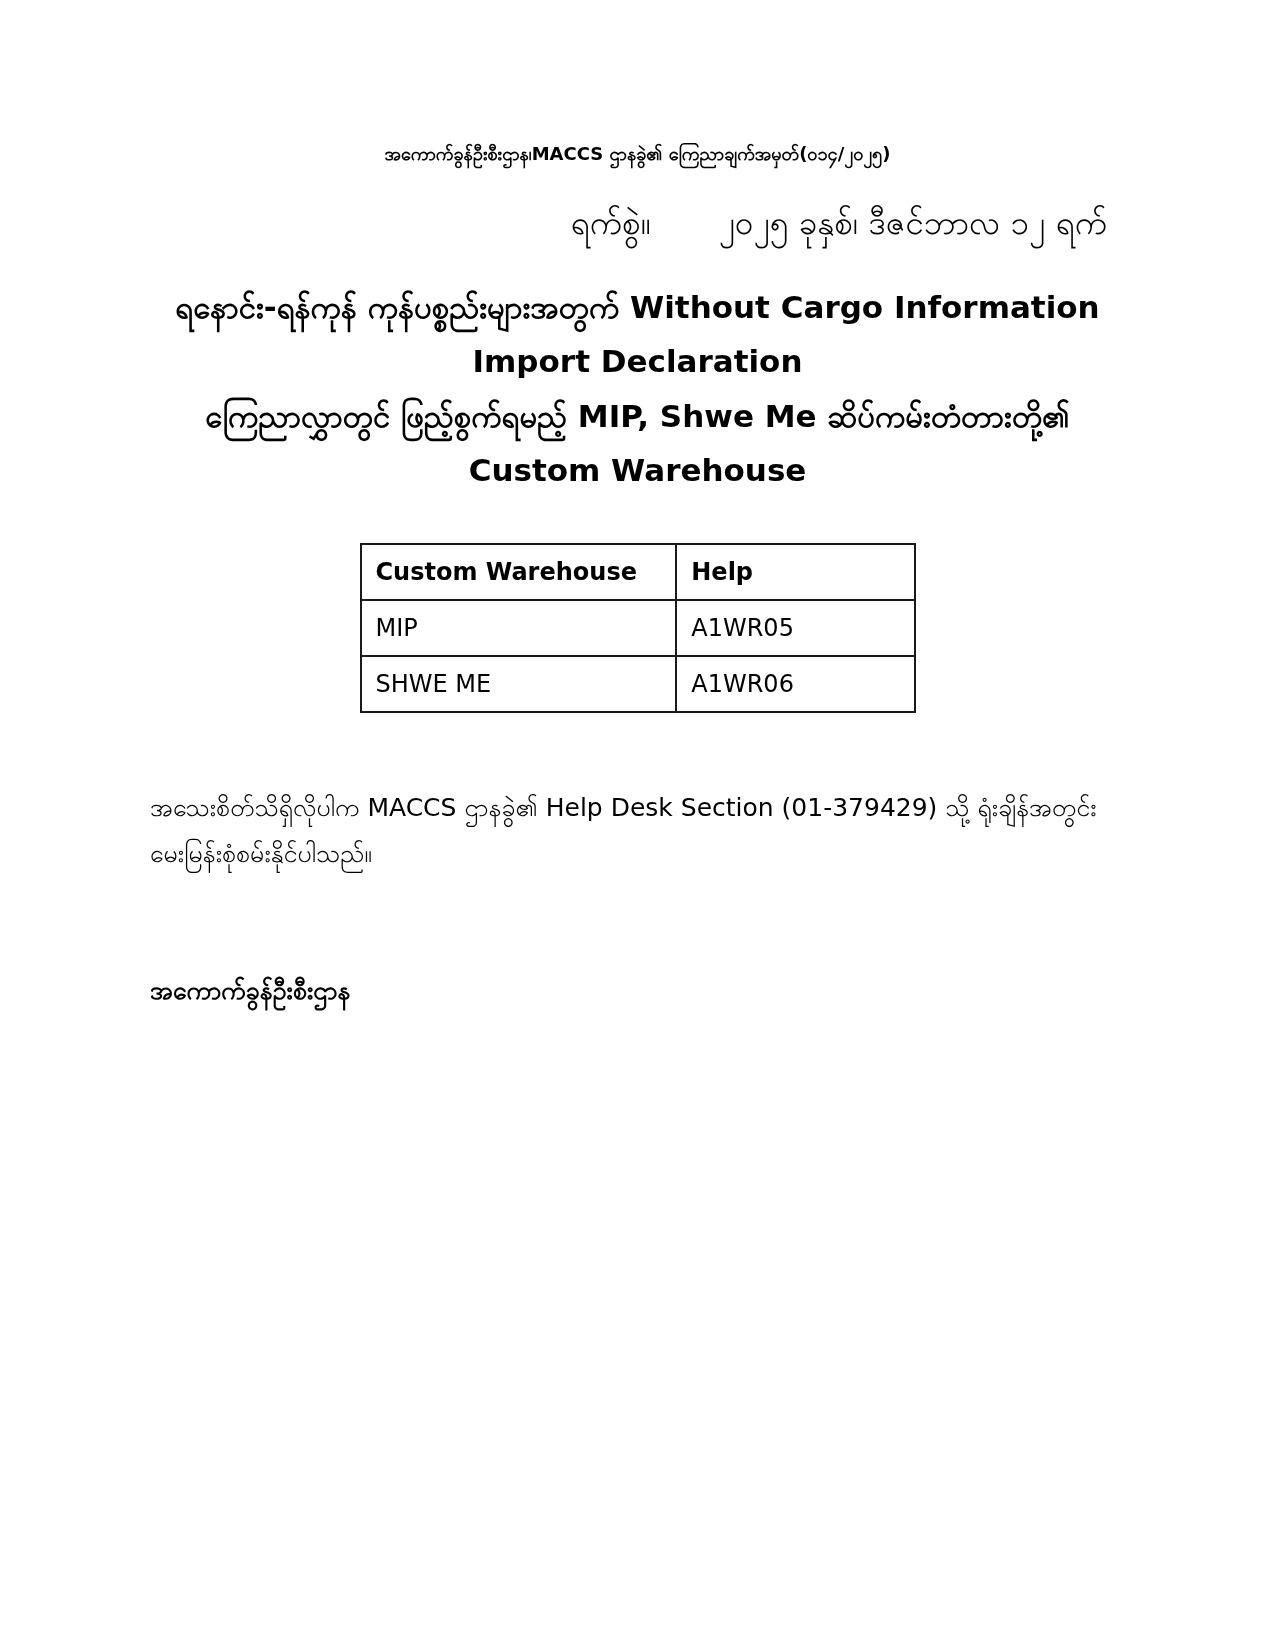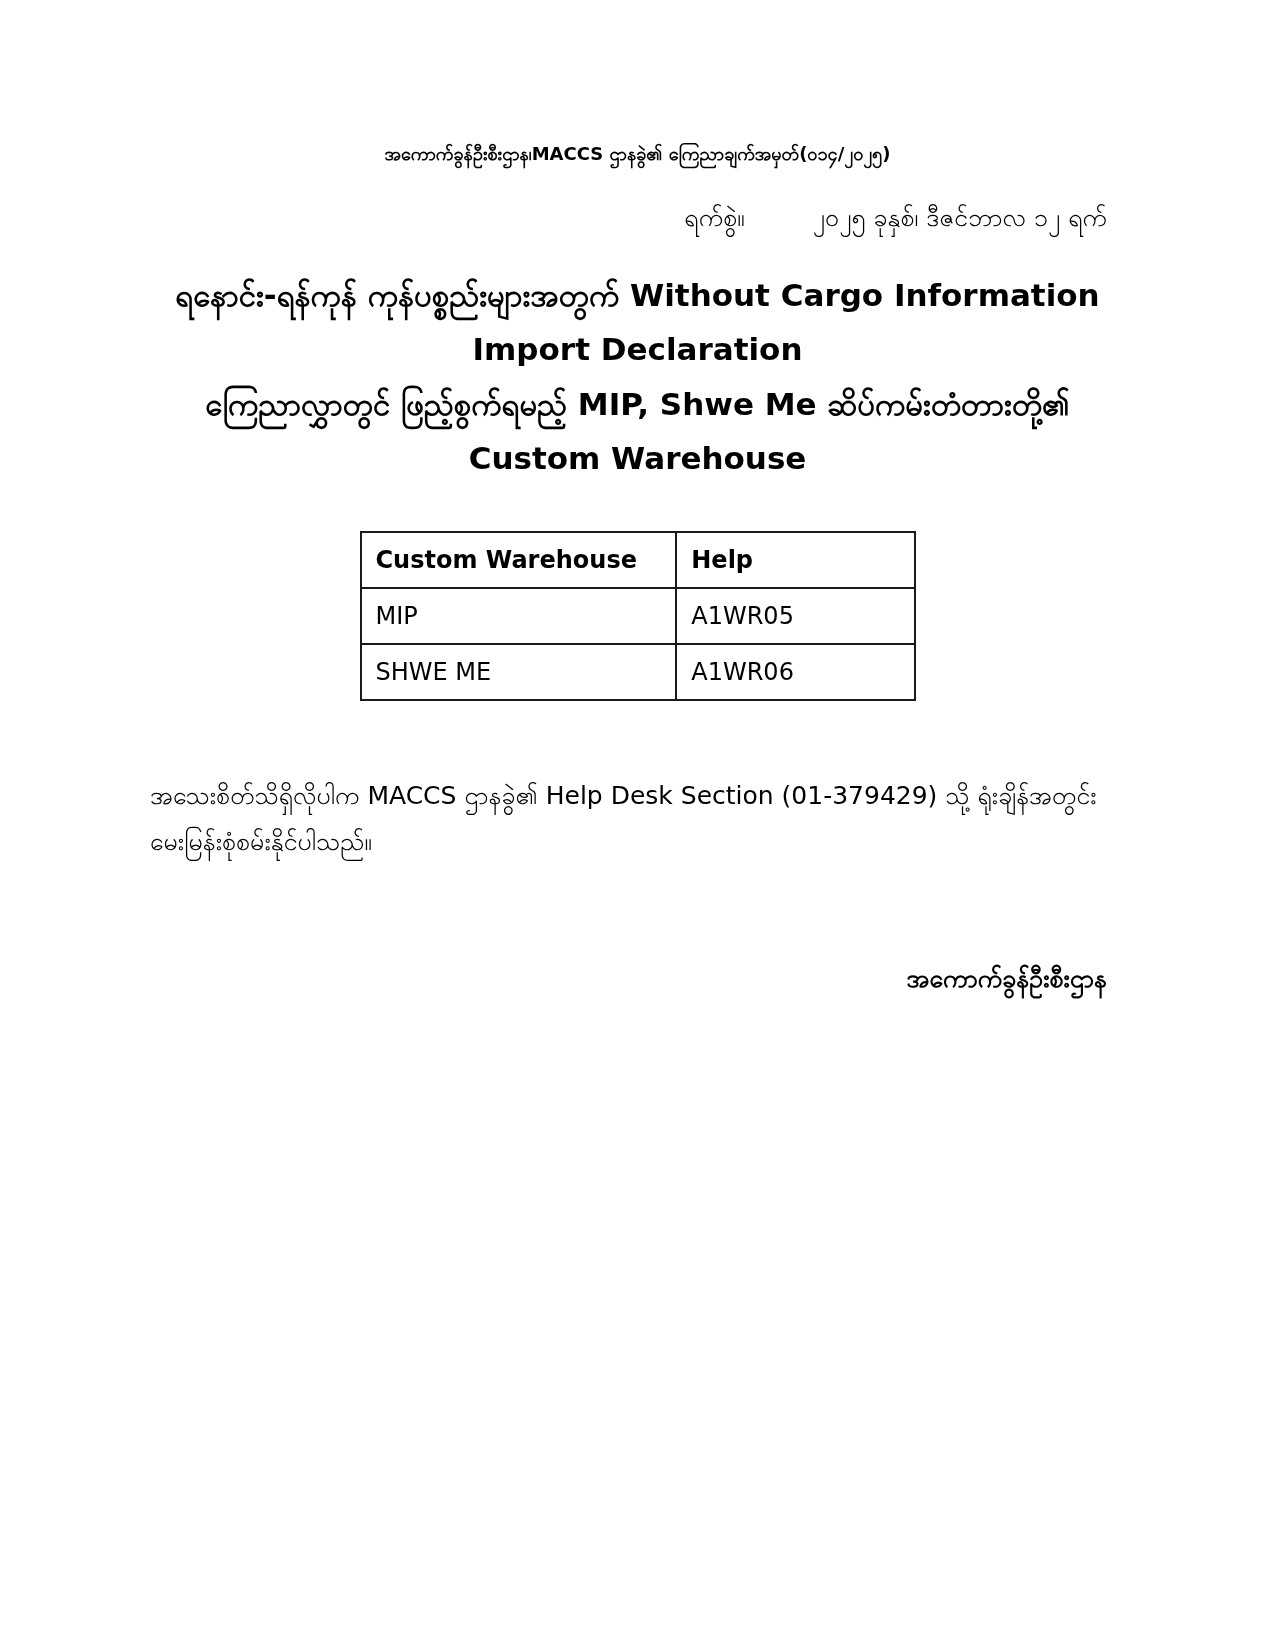--- a/index.html
+++ b/index.html
@@ -26,21 +26,21 @@
     font-size: 18px;
     font-weight: bold;
     line-height: 1.5;
     margin: 20px 0 0 0;
   }
   .date-row {
     margin-top: 34px;
     display: flex;
     justify-content: flex-end;
     align-items: baseline;
-    font-size: 25px;
+    font-size: 33px;
     padding-right: 18px;
   }
   .date-label {
     margin-right: 68px;
   }
   .date-value {
     white-space: nowrap;
   }
   .subject {
     margin-top: 30px;
@@ -74,21 +74,21 @@
   table.cw-table col.c1 { width: 57%; }
   table.cw-table col.c2 { width: 43%; }
   .body-para {
     margin-top: 72px;
     font-size: 25px;
     line-height: 1.85;
     text-align: left;
   }
   .signature {
     margin-top: 96px;
-    text-align: right;
+    text-align: left;
     font-size: 25px;
     font-weight: bold;
     padding-right: 18px;
   }
 </style>
 </head>
 <body>
 
 <div class="page">
 

